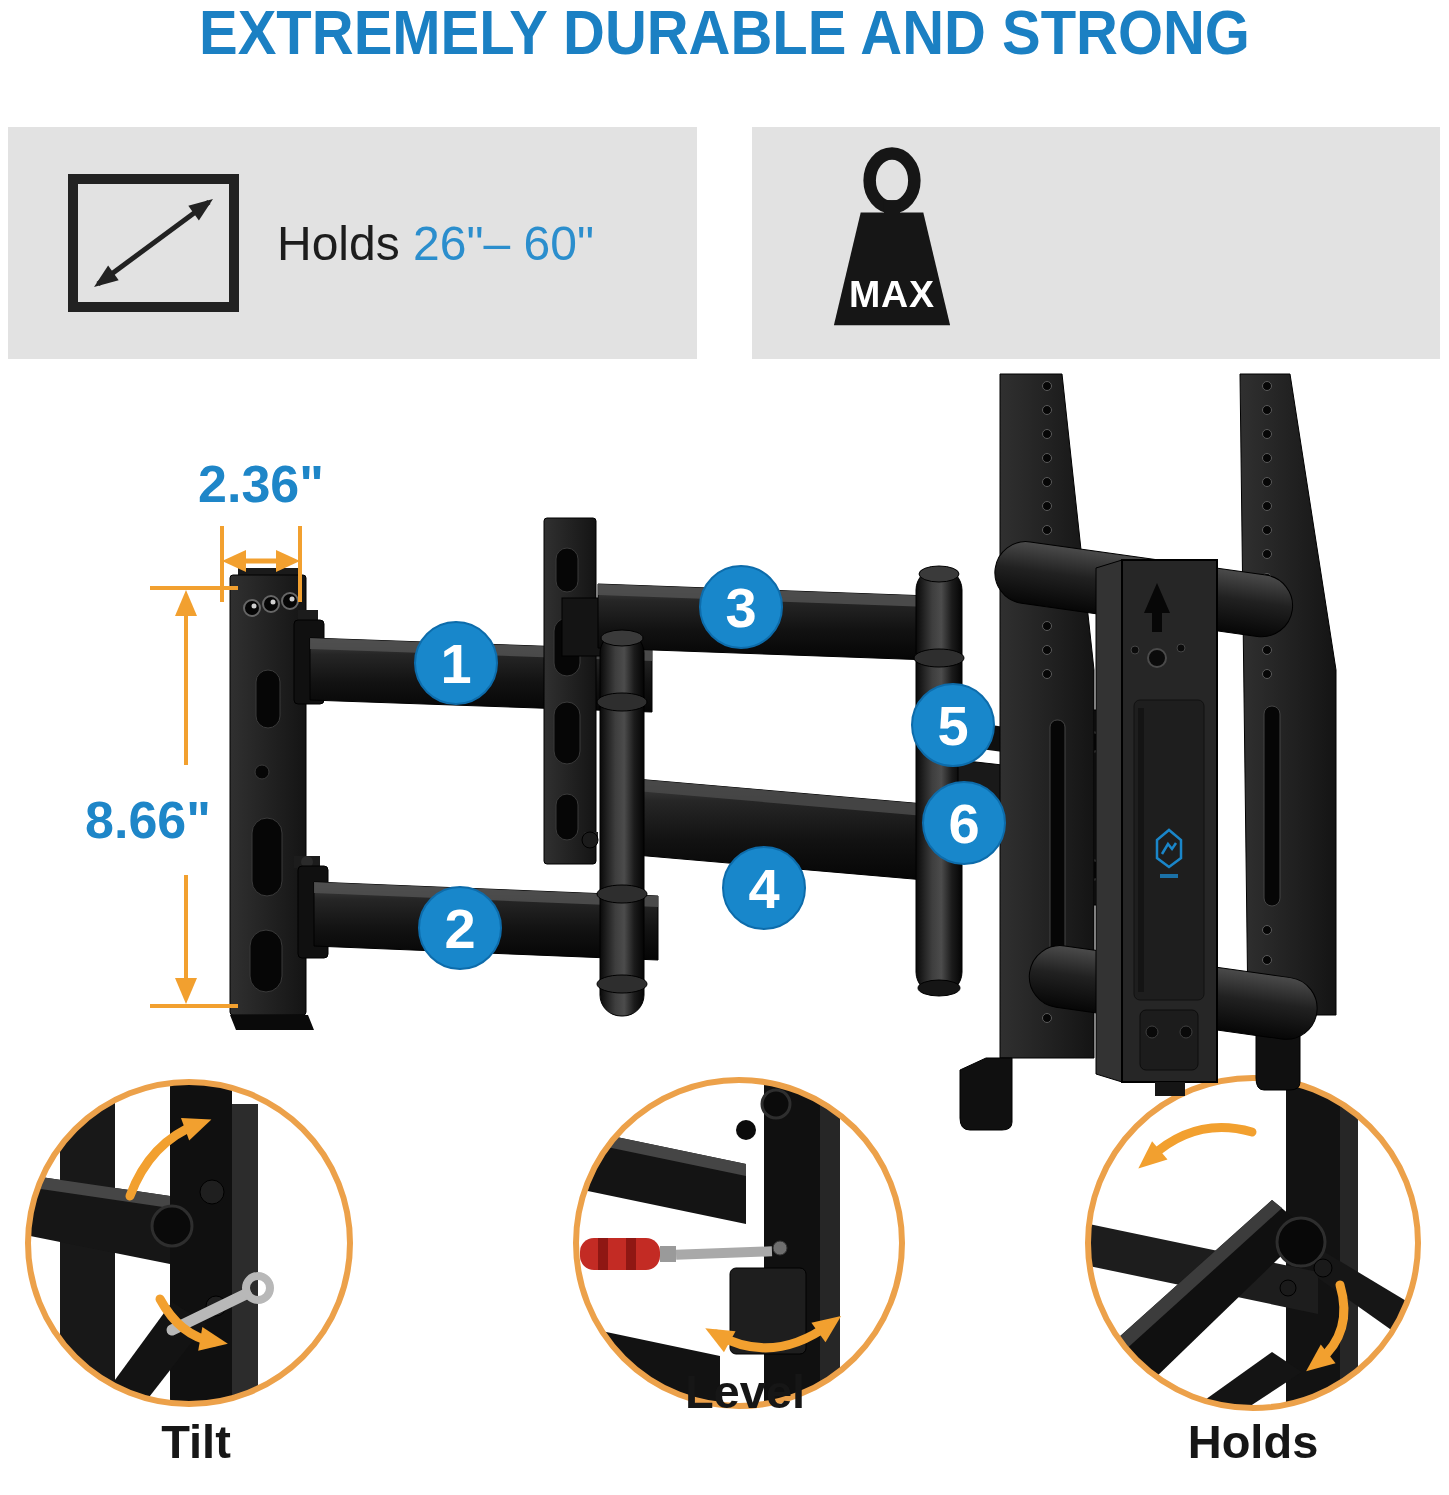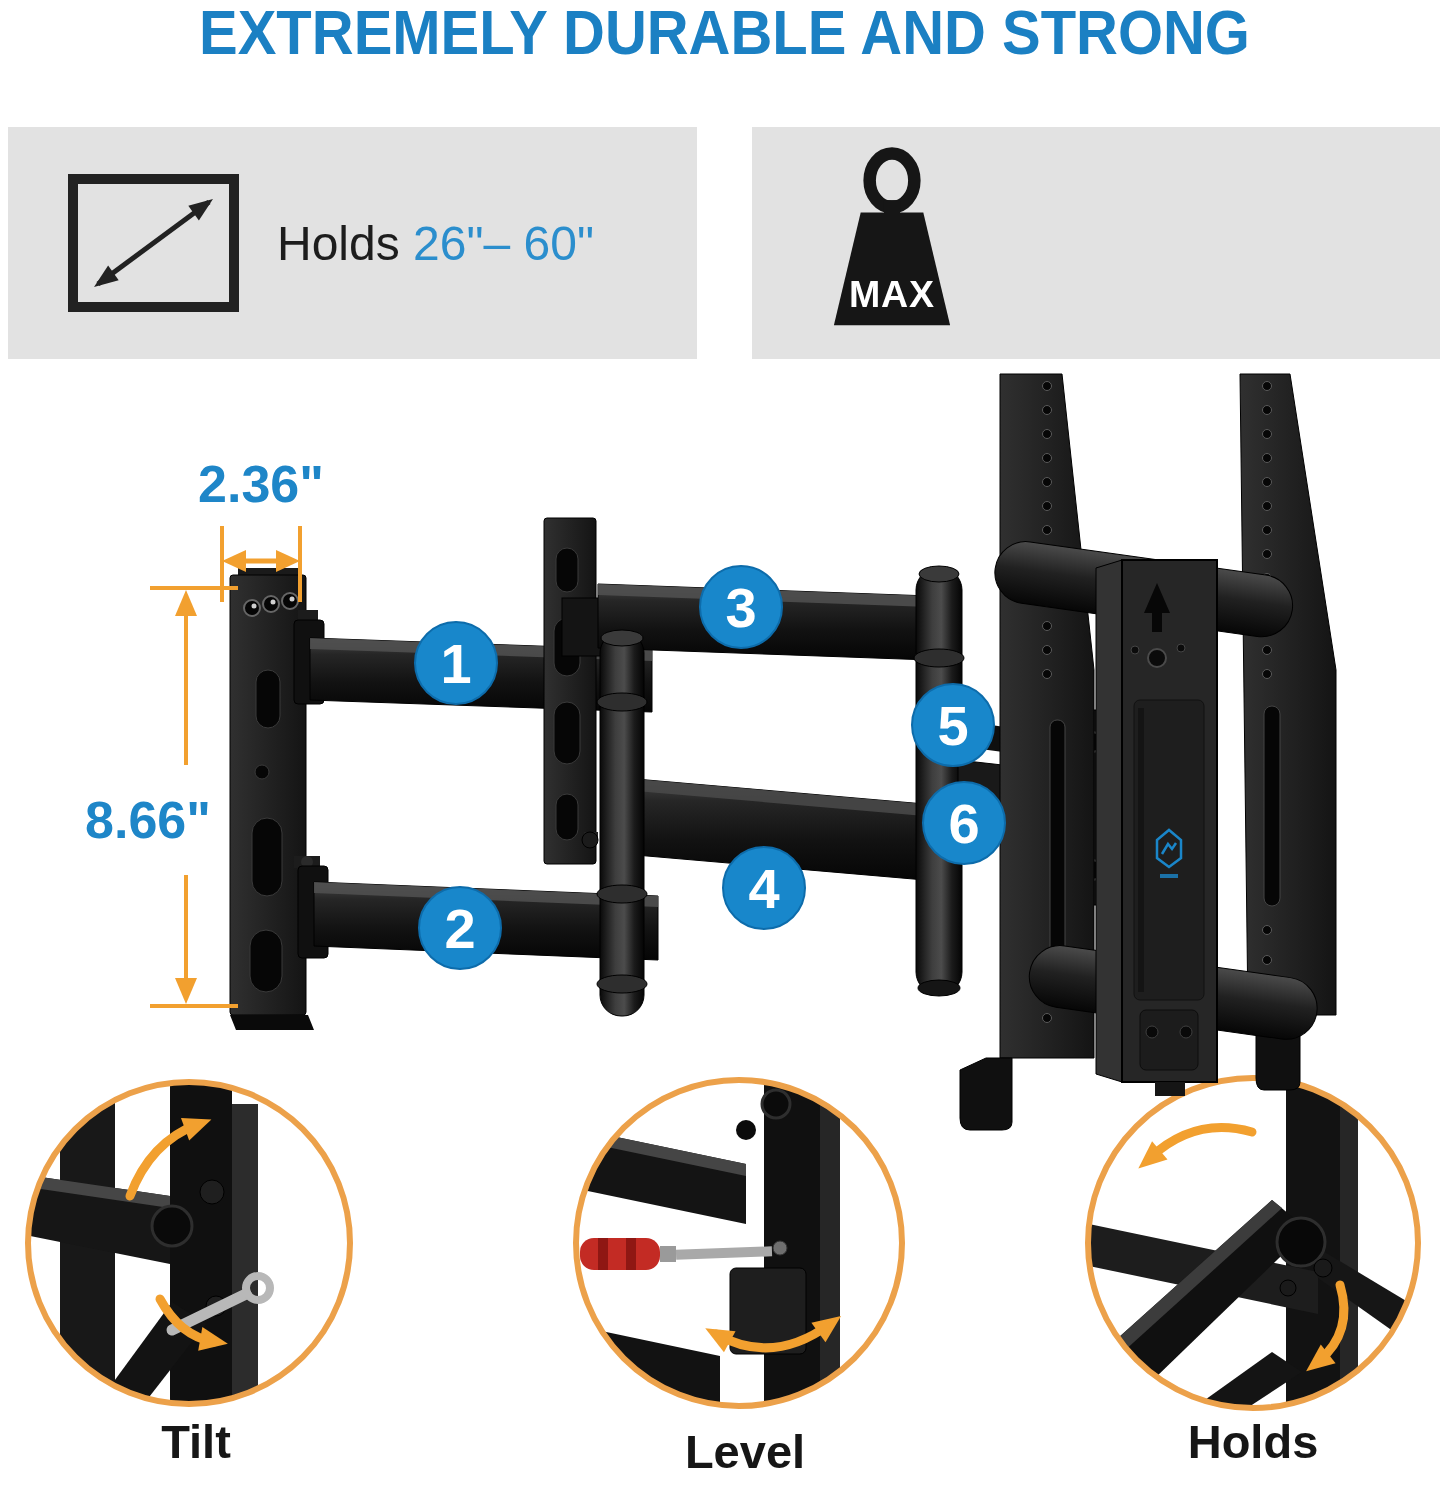--- a/index.html
+++ b/index.html
@@ -19,21 +19,21 @@
   
   #mount-svg{position:absolute;left:0;top:370px;z-index:2;}
   
   .inset{position:absolute;z-index:1;}
   #inset-tilt{left:20px;top:1074px;}
   #inset-level{left:568px;top:1072px;}
   #inset-swivel{left:1080px;top:1070px;}
   .inset-label{position:absolute;z-index:3;font-size:47px;font-weight:bold;color:#161616;
                text-align:center;width:300px;}
   #label-tilt{left:46px;top:1414px;}
-  #label-level{left:595px;top:1424px;}
+  #label-level{left:595px;top:1364px;}
   #label-swivel{left:1103px;top:1414px;}
   svg text{font-family:"Liberation Sans",sans-serif;}
 </style>
 </head>
 <body>
 
 <div id="page">
 
   <div id="title">EXTREMELY DURABLE AND STRONG</div>
 

